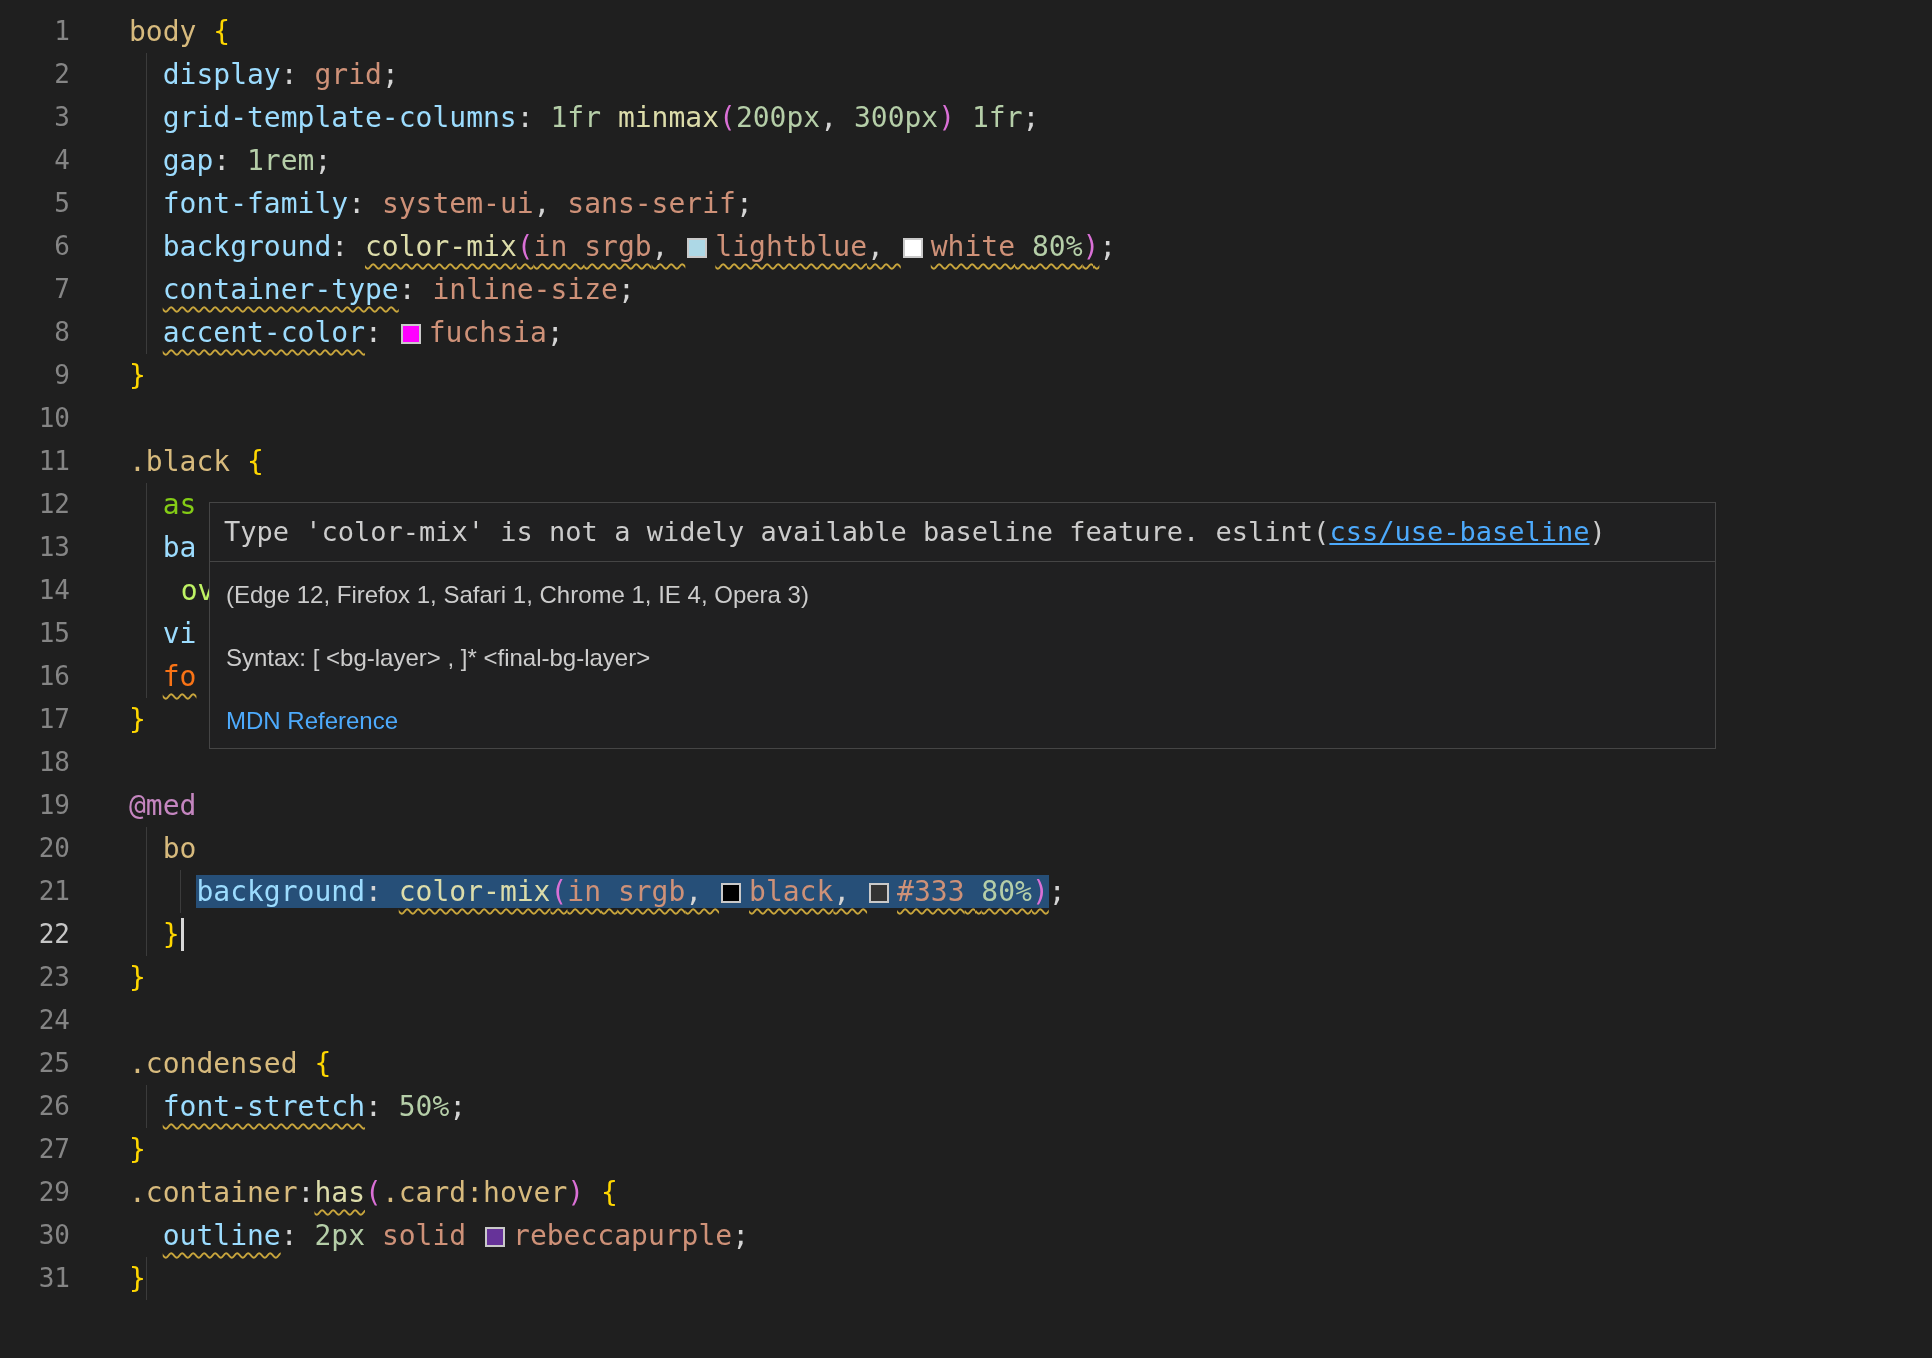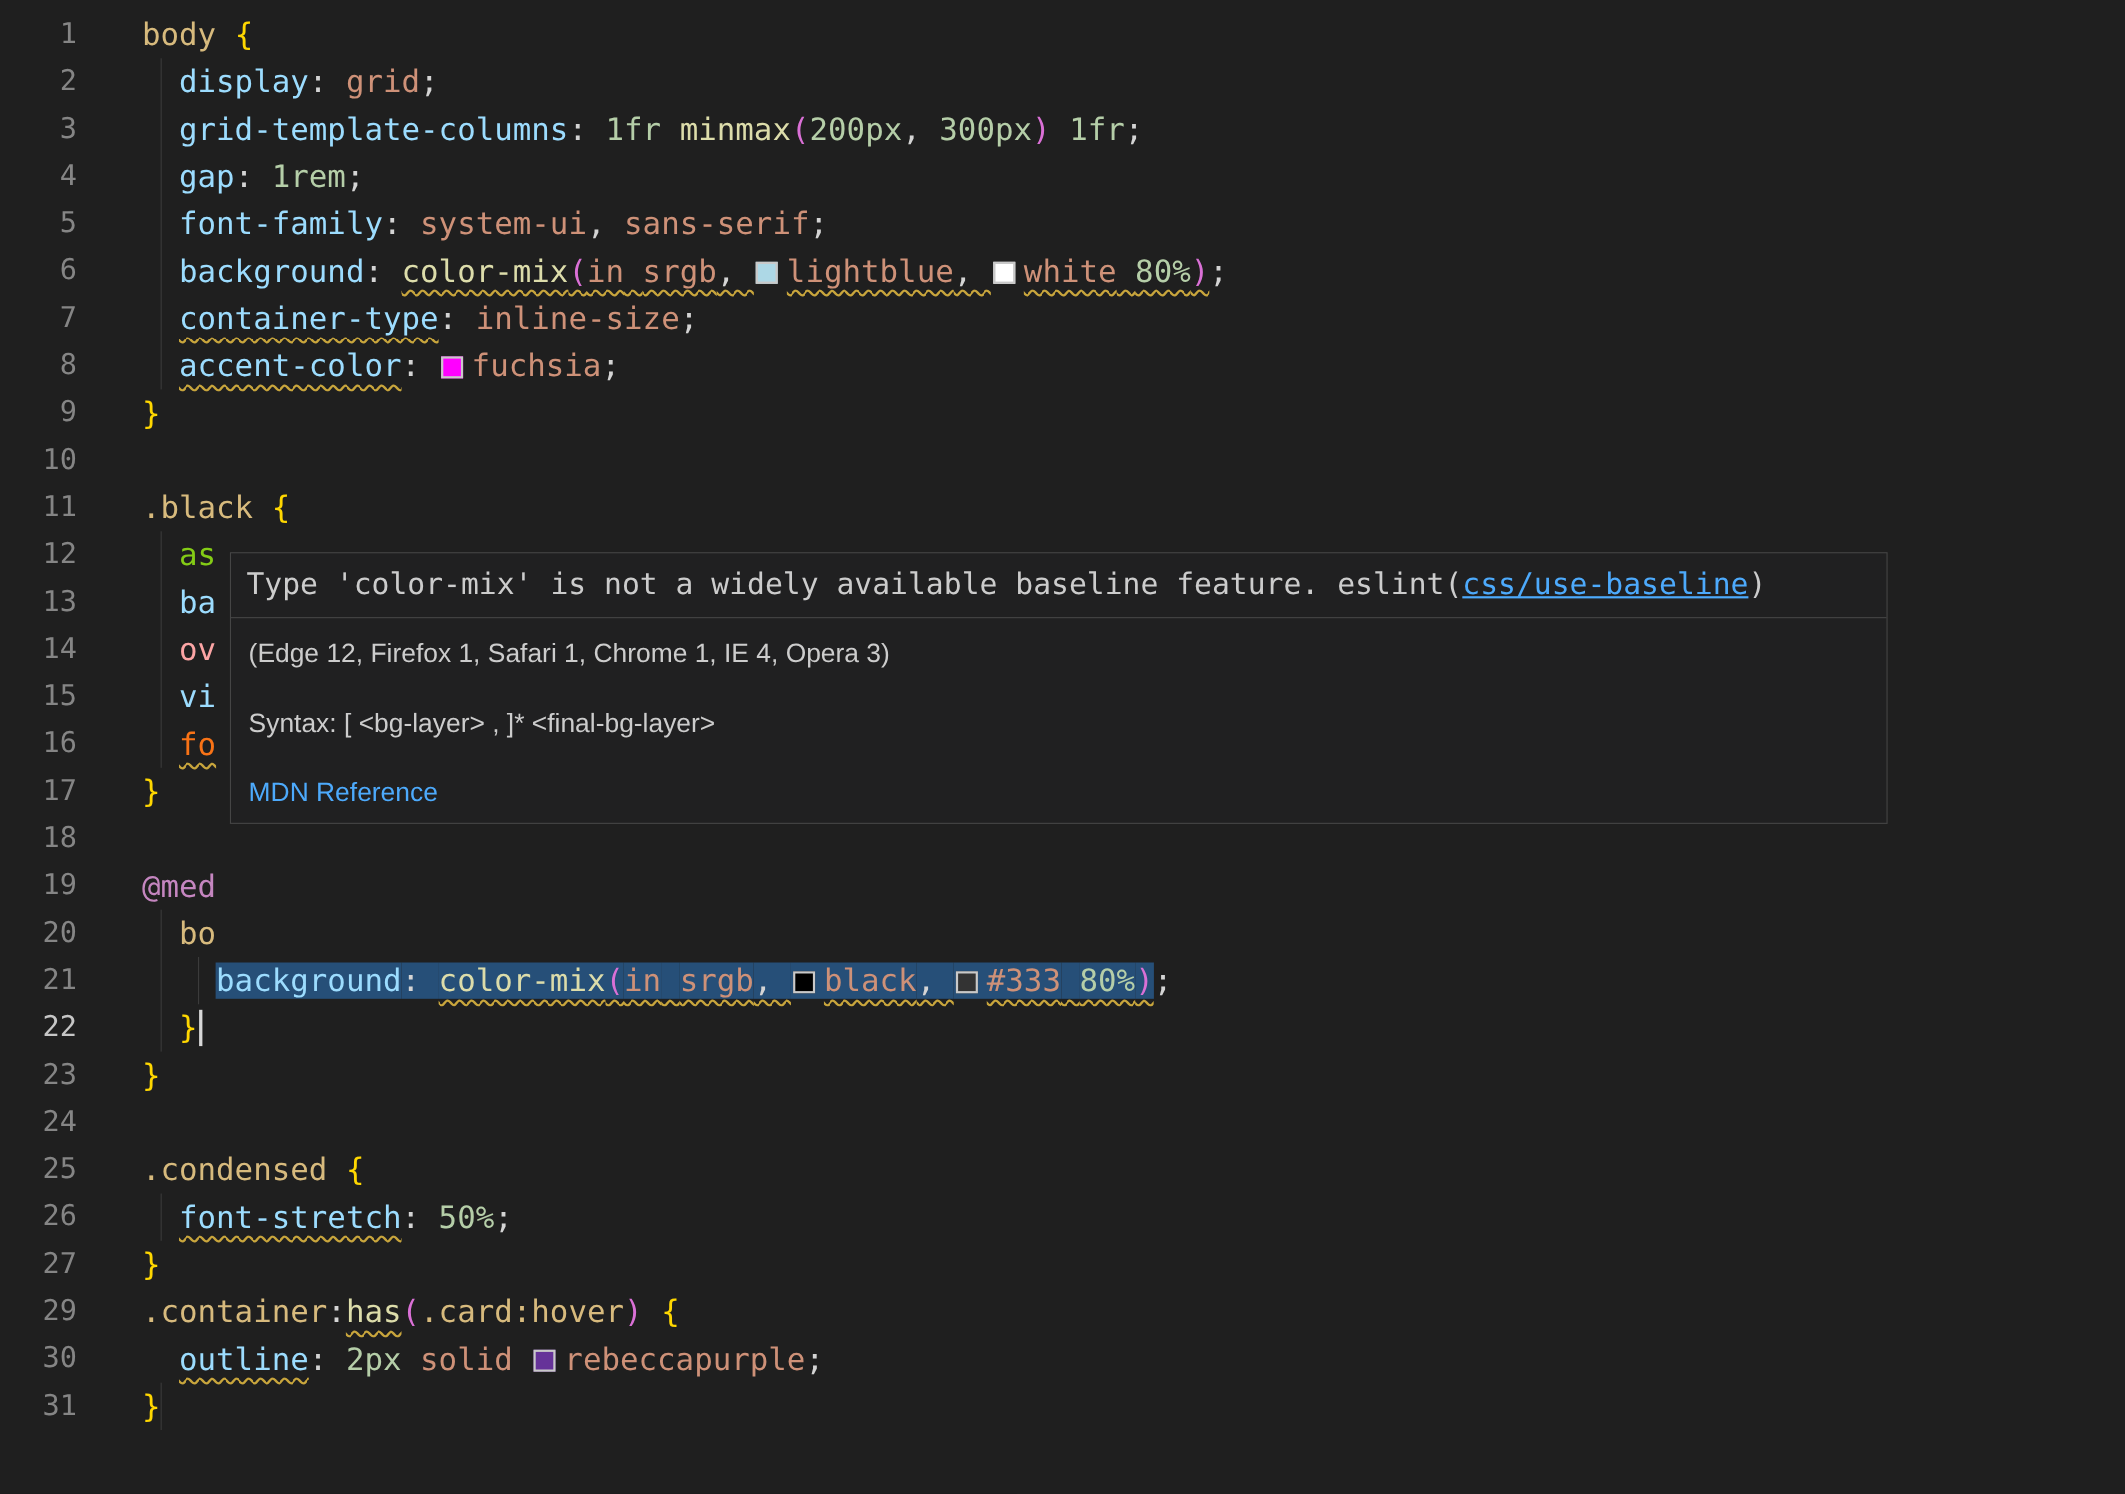--- a/index.html
+++ b/index.html
@@ -81,21 +81,21 @@
       <div class="line"><div class="ln">4</div><div class="codeln"><span class="tok" style="color: rgb(212, 212, 212);">  </span><span class="tok" style="color: rgb(156, 220, 254);">gap</span><span class="tok" style="color: rgb(212, 212, 212);">: </span><span class="tok" style="color: rgb(181, 206, 168);">1rem</span><span class="tok" style="color: rgb(212, 212, 212);">;</span></div></div>
       <div class="line"><div class="ln">5</div><div class="codeln"><span class="tok" style="color: rgb(212, 212, 212);">  </span><span class="tok" style="color: rgb(156, 220, 254);">font-family</span><span class="tok" style="color: rgb(212, 212, 212);">: </span><span class="tok" style="color: rgb(206, 145, 120);">system-ui</span><span class="tok" style="color: rgb(212, 212, 212);">, </span><span class="tok" style="color: rgb(206, 145, 120);">sans-serif</span><span class="tok" style="color: rgb(212, 212, 212);">;</span></div></div>
       <div class="line"><div class="ln">6</div><div class="codeln"><span class="tok" style="color: rgb(212, 212, 212);">  </span><span class="tok" style="color: rgb(156, 220, 254);">background</span><span class="tok" style="color: rgb(212, 212, 212);">: </span><span class="tok sq" style="color: rgb(220, 220, 170);">color-mix</span><span class="tok sq" style="color: rgb(218, 112, 214);">(</span><span class="tok sq" style="color: rgb(206, 145, 120);">in</span><span class="tok sq" style="color: rgb(212, 212, 212);"> </span><span class="tok sq" style="color: rgb(206, 145, 120);">srgb</span><span class="tok sq" style="color: rgb(212, 212, 212);">, </span><span class="tok sq" style="color: rgb(206, 145, 120);"><span class="swatch" style="background: rgb(173, 216, 230);"></span>lightblue</span><span class="tok sq" style="color: rgb(212, 212, 212);">, </span><span class="tok sq" style="color: rgb(206, 145, 120);"><span class="swatch" style="background: rgb(255, 255, 255);"></span>white</span><span class="tok sq" style="color: rgb(212, 212, 212);"> </span><span class="tok sq" style="color: rgb(181, 206, 168);">80%</span><span class="tok sq" style="color: rgb(218, 112, 214);">)</span><span class="tok" style="color: rgb(212, 212, 212);">;</span></div></div>
       <div class="line"><div class="ln">7</div><div class="codeln"><span class="tok" style="color: rgb(212, 212, 212);">  </span><span class="tok sq" style="color: rgb(156, 220, 254);">container-type</span><span class="tok" style="color: rgb(212, 212, 212);">: </span><span class="tok" style="color: rgb(206, 145, 120);">inline-size</span><span class="tok" style="color: rgb(212, 212, 212);">;</span></div></div>
       <div class="line"><div class="ln">8</div><div class="codeln"><span class="tok" style="color: rgb(212, 212, 212);">  </span><span class="tok sq" style="color: rgb(156, 220, 254);">accent-color</span><span class="tok" style="color: rgb(212, 212, 212);">: </span><span class="tok" style="color: rgb(206, 145, 120);"><span class="swatch" style="background: rgb(255, 0, 255);"></span>fuchsia</span><span class="tok" style="color: rgb(212, 212, 212);">;</span></div></div>
       <div class="line"><div class="ln">9</div><div class="codeln"><span class="tok" style="color: rgb(255, 215, 0);">}</span></div></div>
       <div class="line"><div class="ln">10</div><div class="codeln"></div></div>
       <div class="line"><div class="ln">11</div><div class="codeln"><span class="tok" style="color: rgb(215, 186, 125);">.black</span><span class="tok" style="color: rgb(212, 212, 212);"> </span><span class="tok" style="color: rgb(255, 215, 0);">{</span></div></div>
       <div class="line"><div class="ln">12</div><div class="codeln"><span class="tok" style="color: rgb(212, 212, 212);">  </span><span class="tok" style="color: #84cc16;">as</span></div></div>
       <div class="line"><div class="ln">13</div><div class="codeln"><span class="tok" style="color: rgb(212, 212, 212);">  </span><span class="tok" style="color: rgb(156, 220, 254);">ba</span></div></div>
-      <div class="line"><div class="ln">14</div><div class="codeln"><span class="tok" style="color: rgb(212, 212, 212);">  </span><span class="tok" style="color: #fca5a5;">ov</span></div></div>
+      <div class="line"><div class="ln">14</div><div class="codeln"><span class="tok" style="color: rgb(212, 212, 212);">  </span><span class="tok" style="color: #bef264; margin-left: 18px;">ov</span></div></div>
       <div class="line"><div class="ln">15</div><div class="codeln"><span class="tok" style="color: rgb(212, 212, 212);">  </span><span class="tok" style="color: rgb(156, 220, 254);">vi</span></div></div>
       <div class="line"><div class="ln">16</div><div class="codeln"><span class="tok" style="color: rgb(212, 212, 212);">  </span><span class="tok sq" style="color: #f97316;">fo</span></div></div>
       <div class="line"><div class="ln">17</div><div class="codeln"><span class="tok" style="color: rgb(255, 215, 0);">}</span></div></div>
       <div class="line"><div class="ln">18</div><div class="codeln"></div></div>
       <div class="line"><div class="ln">19</div><div class="codeln"><span class="tok" style="color: rgb(197, 134, 192);">@med</span></div></div>
       <div class="line"><div class="ln">20</div><div class="codeln"><span class="tok" style="color: rgb(212, 212, 212);">  </span><span class="tok" style="color: rgb(215, 186, 125);">bo</span></div></div>
       <div class="line"><div class="ln">21</div><div class="codeln"><span class="tok" style="color: rgb(212, 212, 212);">    </span><span class="tok hl" style="color: rgb(156, 220, 254);">background</span><span class="tok hl" style="color: rgb(212, 212, 212);">: </span><span class="tok sq hl" style="color: rgb(220, 220, 170);">color-mix</span><span class="tok sq hl" style="color: rgb(218, 112, 214);">(</span><span class="tok sq hl" style="color: rgb(206, 145, 120);">in</span><span class="tok sq hl" style="color: rgb(212, 212, 212);"> </span><span class="tok sq hl" style="color: rgb(206, 145, 120);">srgb</span><span class="tok sq hl" style="color: rgb(212, 212, 212);">, </span><span class="tok sq hl" style="color: rgb(206, 145, 120);"><span class="swatch" style="background: rgb(0, 0, 0);"></span>black</span><span class="tok sq hl" style="color: rgb(212, 212, 212);">, </span><span class="tok sq hl" style="color: rgb(206, 145, 120);"><span class="swatch" style="background: rgb(51, 51, 51);"></span>#333</span><span class="tok sq hl" style="color: rgb(212, 212, 212);"> </span><span class="tok sq hl" style="color: rgb(181, 206, 168);">80%</span><span class="tok sq hl" style="color: rgb(218, 112, 214);">)</span><span class="tok" style="color: rgb(212, 212, 212);">;</span></div></div>
       <div class="line"><div class="ln active">22</div><div class="codeln"><span class="tok" style="color: rgb(212, 212, 212);">  </span><span class="tok" style="color: rgb(255, 215, 0);">}</span><span class="cursor"></span></div></div>
       <div class="line"><div class="ln">23</div><div class="codeln"><span class="tok" style="color: rgb(255, 215, 0);">}</span></div></div>
       <div class="line"><div class="ln">24</div><div class="codeln"></div></div>

